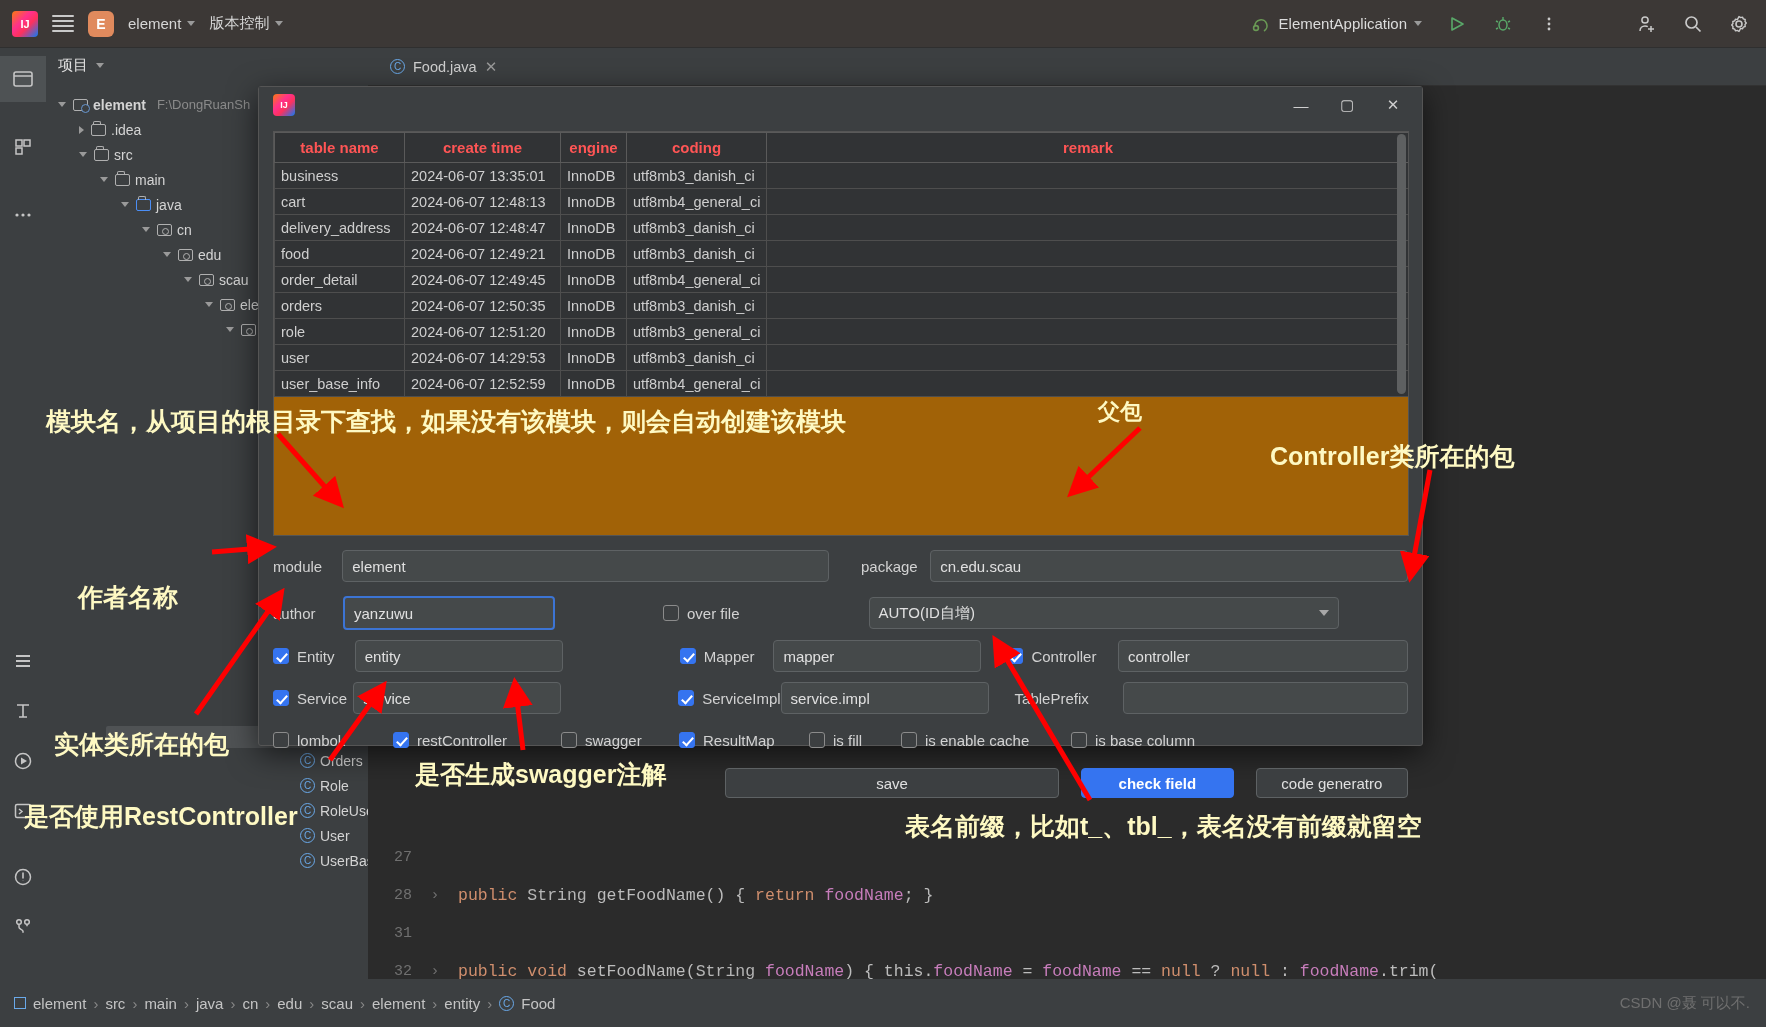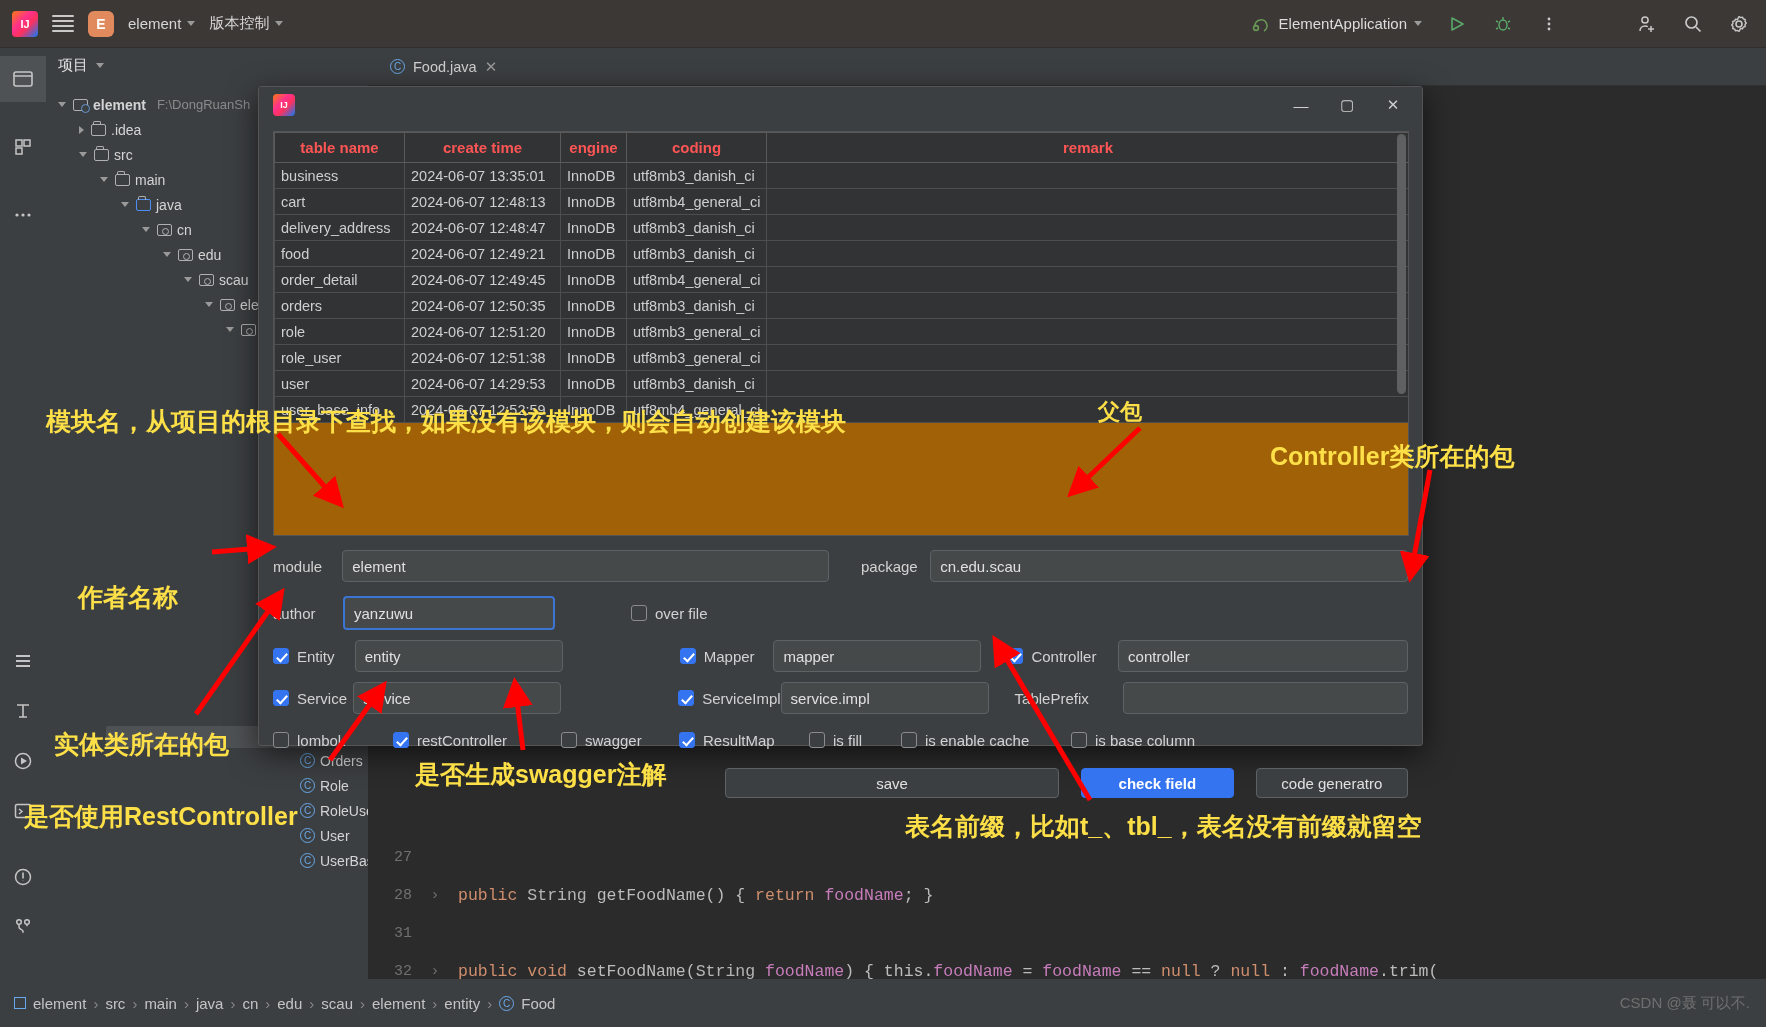--- a/index.html
+++ b/index.html
@@ -108,21 +108,21 @@
   .cb.on { background:#3574f0; border-color:#3574f0; }
   .cb.on::after { content:""; position:absolute; left:5px; top:1.5px; width:4px; height:9px;
      border:solid #fff; border-width:0 2px 2px 0; transform:rotate(42deg); }
   .cbrow { display:flex; align-items:center; gap:8px; color:#d2d2d2; font-size:15px; cursor:pointer;}
   .btn { height:30px; border:1px solid #5e6264; border-radius:4px; background:#3c3f41; color:#e0e0e0;
          font-size:15px; display:flex;align-items:center;justify-content:center; cursor:pointer;
          font-family:"Liberation Sans", sans-serif;}
   .btn.primary { background:#3574f0; border-color:#3574f0; color:#fff; font-weight:bold; }
 
   
-  .anno { position:absolute; color:#fde047; font-weight:bold; white-space:nowrap;
+  .anno { position:absolute; color:#fef9c3; font-weight:bold; white-space:nowrap;
           font-family:"Liberation Sans", sans-serif; }
   .arrow { position:absolute; pointer-events:none; }
 
   
   .statusbar { position:absolute; left:0; bottom:0; width:1766px; height:48px; background:#3c3f41;
                display:flex; align-items:center; padding-left:14px; color:#c4c4c4; font-size:15px; gap:7px; }
   .crumb-sep { color:#888; }
   .watermark { margin-left:auto; padding-right:16px; color:#6f6f6f; font-size:15px; }
 </style>
 </head>
@@ -453,27 +453,20 @@
               <td class="col-r"></td>
             </tr>
             <tr>
               <td class="col-t">role</td>
               <td class="col-c">2024-06-07 12:51:20</td>
               <td class="col-e">InnoDB</td>
               <td class="col-g">utf8mb3_general_ci</td>
               <td class="col-r"></td>
             </tr>
             <tr>
-              <td class="col-t">role_user</td>
-              <td class="col-c">2024-06-07 12:51:38</td>
-              <td class="col-e">InnoDB</td>
-              <td class="col-g">utf8mb3_general_ci</td>
-              <td class="col-r"></td>
-            </tr>
-            <tr>
               <td class="col-t">user</td>
               <td class="col-c">2024-06-07 14:29:53</td>
               <td class="col-e">InnoDB</td>
               <td class="col-g">utf8mb3_danish_ci</td>
               <td class="col-r"></td>
             </tr>
             <tr>
               <td class="col-t">user_base_info</td>
               <td class="col-c">2024-06-07 12:52:59</td>
               <td class="col-e">InnoDB</td>
@@ -490,23 +483,27 @@
       <div class="row" style="height:38px;">
         <span class="lbl" style="width:70px">module</span>
         <input class="inp" style="width: 492px;" value="element">
         <span class="lbl" style="width:70px; margin-left:32px">package</span>
         <input class="inp" style="width: 483px;" value="cn.edu.scau">
       </div>
 
       <div class="row" style="height:44px; margin-top:6px;">
         <span class="lbl" style="width:70px">author</span>
         <input class="inp focus" style="width: 212px; height: 34px;" value="yanzuwu">
-        <div class="cbrow" style="margin-left:76px">
+        <div class="cbrow" style="margin-left:108px">
           <span class="cb" id="cb-overfile"></span>
           <span>over file</span>
+        </div>
+        <div class="sel" style="width:470px; margin-left:129px">
+          <span>AUTO(ID自增)</span>
+          <i class="caret2"></i>
         </div>
       </div>
 
       <div class="row" style="height:42px;">
         <div class="cbrow" style="width:96px">
           <span class="cb on"></span>
           <span>Entity</span>
         </div>
         <input class="inp" style="width: 208px;" value="entity">
         <div class="cbrow" style="width:110px; margin-left:117px">

